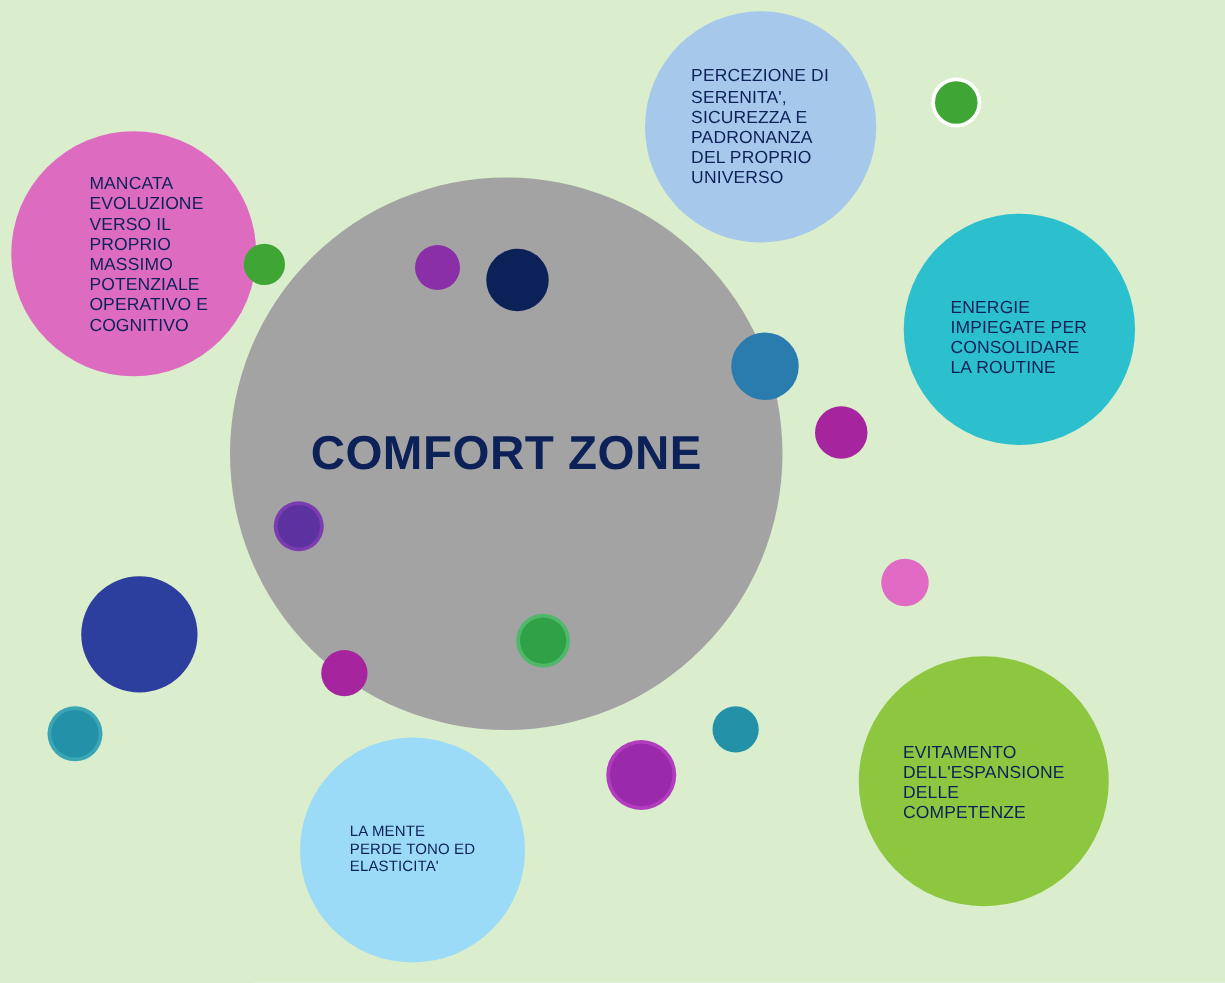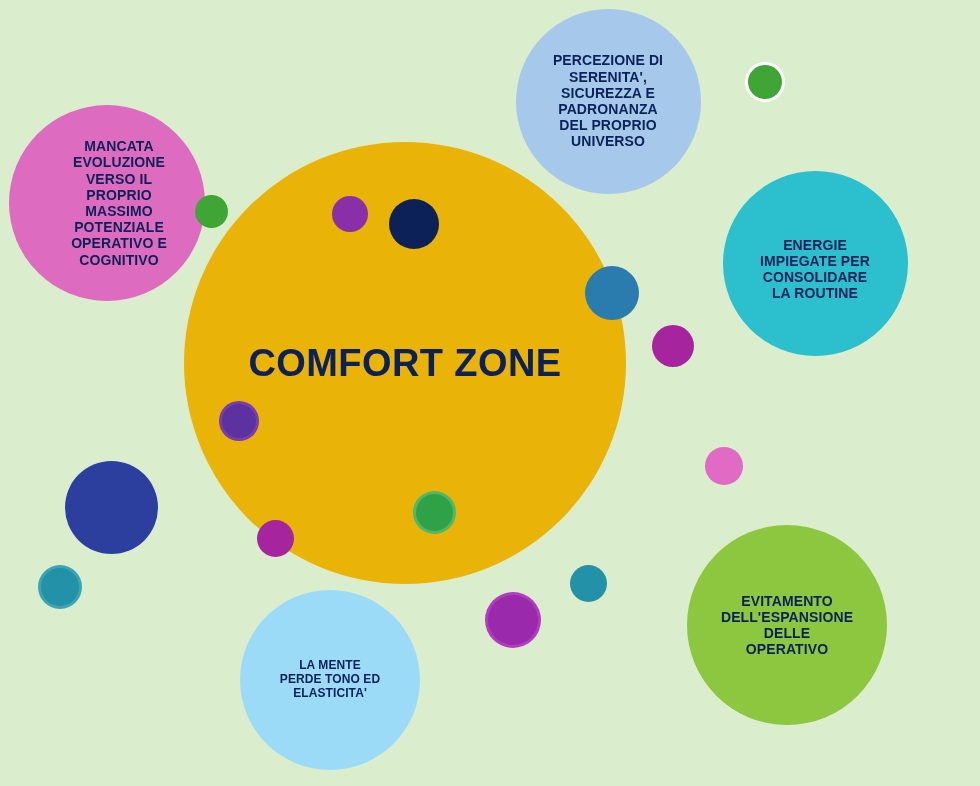--- a/index.html
+++ b/index.html
@@ -23,46 +23,46 @@
     position: absolute;
     border-radius: 50%;
     display: flex;
     align-items: center;
     justify-content: center;
     text-align: center;
     box-sizing: border-box;
   }
   .bubble-label {
     color: #0d2159;
-    font-weight: bold;
+    font-weight: normal;
     line-height: 1.16;
     letter-spacing: 0.1px;
     white-space: pre-line;
     padding: 0 6px;
-    text-align: center;
+    text-align: left;
   }
   .dot {
     position: absolute;
     border-radius: 50%;
   }
   .center-label {
     color: #0d2159;
     font-weight: bold;
     font-size: 38px;
     letter-spacing: 0.4px;
     white-space: pre-line;
     text-align: center;
   }
 </style>
 </head>
 <body>
 
 <div id="canvas" style="width: 980px; height: 786px; background: rgb(218, 238, 205);">
 
-<div class="bubble" style="left: 184px; top: 142px; width: 442px; height: 442px; background: #eab308; z-index: 2;">
+<div class="bubble" style="left: 184px; top: 142px; width: 442px; height: 442px; background: #a3a3a3; z-index: 2;">
       <div class="center-label" style="font-size: 38px; color: rgb(13, 33, 89);">COMFORT ZONE</div>
     </div>
     <div class="bubble" style="left: 9px; top: 105px; width: 196px; height: 196px; background: rgb(221, 108, 192); z-index: 4;">
       <div class="bubble-label" style="font-size: 14px; color: rgb(13, 33, 89); margin-left: 24px;">MANCATA
 EVOLUZIONE
 VERSO IL
 PROPRIO
 MASSIMO
 POTENZIALE
 OPERATIVO E
@@ -79,21 +79,21 @@
     <div class="bubble" style="left: 722.5px; top: 170.5px; width: 185px; height: 185px; background: rgb(44, 192, 206); z-index: 4;">
       <div class="bubble-label" style="font-size: 14px; color: rgb(13, 33, 89); margin-top: 12px;">ENERGIE
 IMPIEGATE PER
 CONSOLIDARE
 LA ROUTINE</div>
     </div>
     <div class="bubble" style="left: 687px; top: 525px; width: 200px; height: 200px; background: rgb(141, 198, 63); z-index: 4;">
       <div class="bubble-label" style="font-size: 14px; color: rgb(13, 33, 89);">EVITAMENTO
 DELL'ESPANSIONE
 DELLE
-OPERATIVO</div>
+COMPETENZE</div>
     </div>
     <div class="bubble" style="left: 240px; top: 590px; width: 180px; height: 180px; background: rgb(155, 219, 247); z-index: 4;">
       <div class="bubble-label" style="font-size: 12px; color: rgb(13, 33, 89);">LA MENTE
 PERDE TONO ED
 ELASTICITA'</div>
     </div>
     <div class="dot" style="left: 748px; top: 65px; width: 34px; height: 34px; background: rgb(63, 165, 53); z-index: 6; box-shadow: rgb(255, 255, 255) 0px 0px 0px 3px;"></div>
     <div class="dot" style="left: 194.5px; top: 194.5px; width: 33px; height: 33px; background: rgb(63, 165, 53); z-index: 6;"></div>
     <div class="dot" style="left: 332px; top: 196px; width: 36px; height: 36px; background: rgb(138, 47, 168); z-index: 6;"></div>
     <div class="dot" style="left: 389px; top: 199px; width: 50px; height: 50px; background: rgb(13, 33, 89); z-index: 6;"></div>

